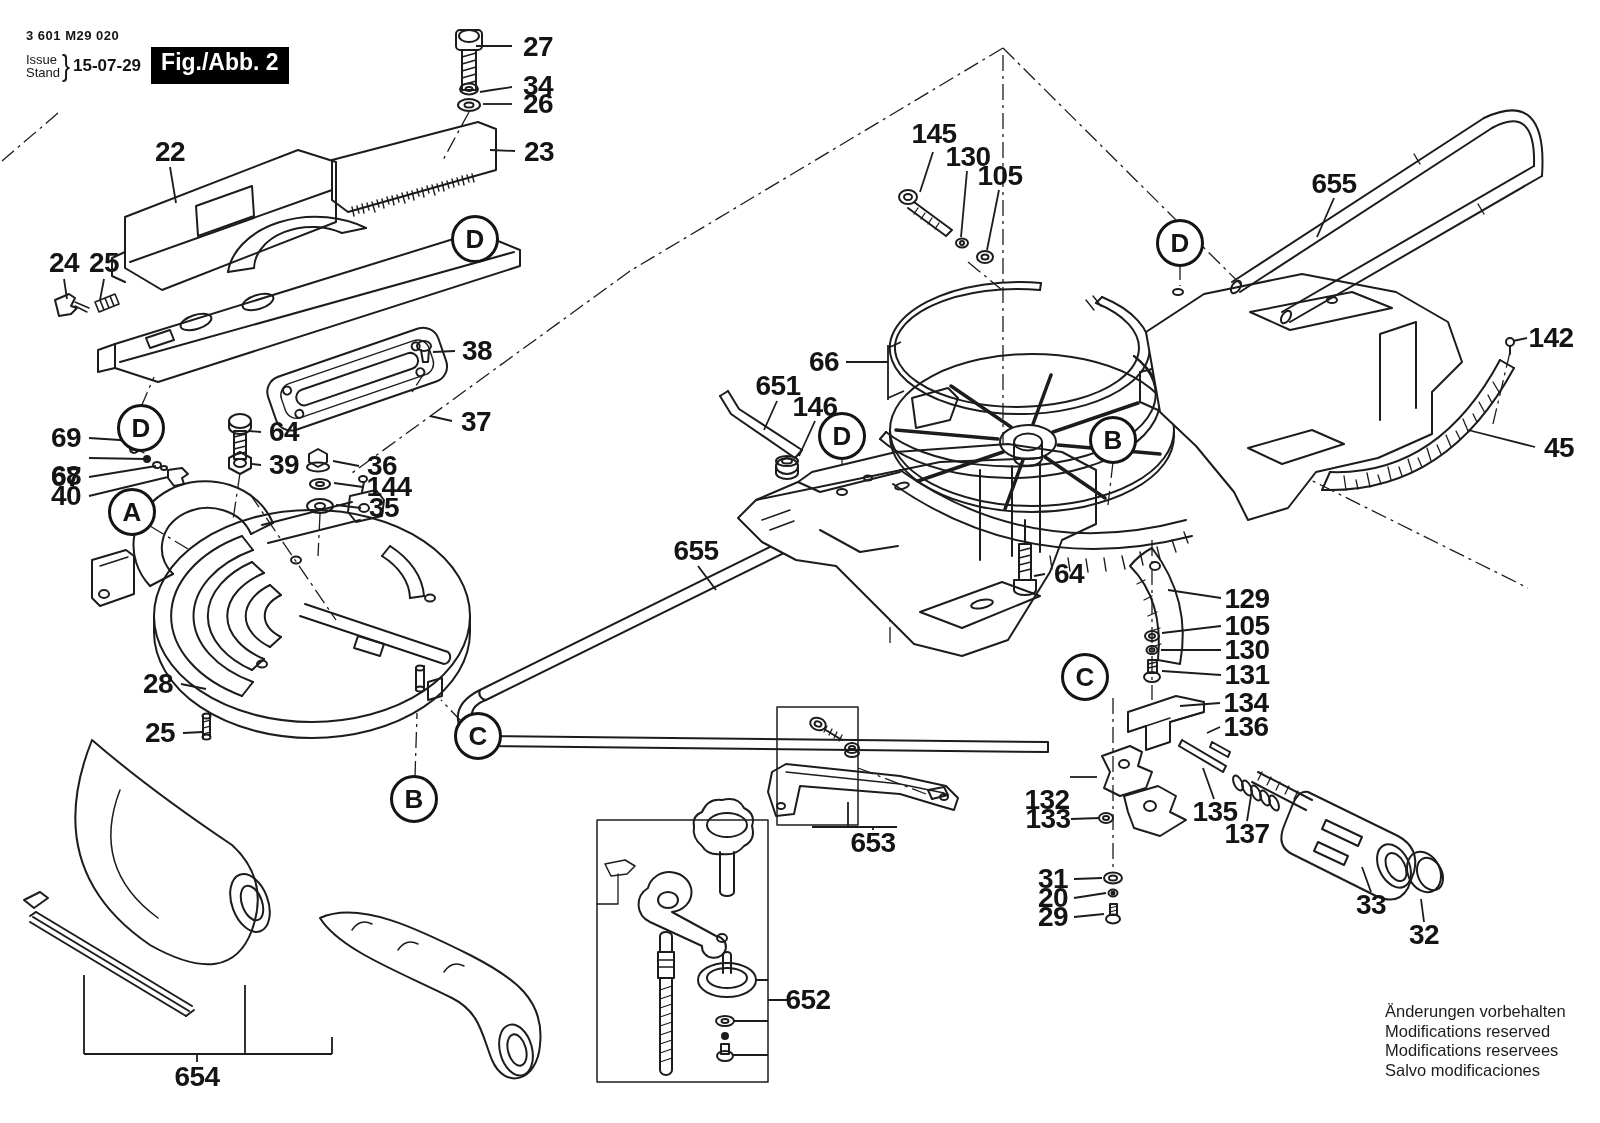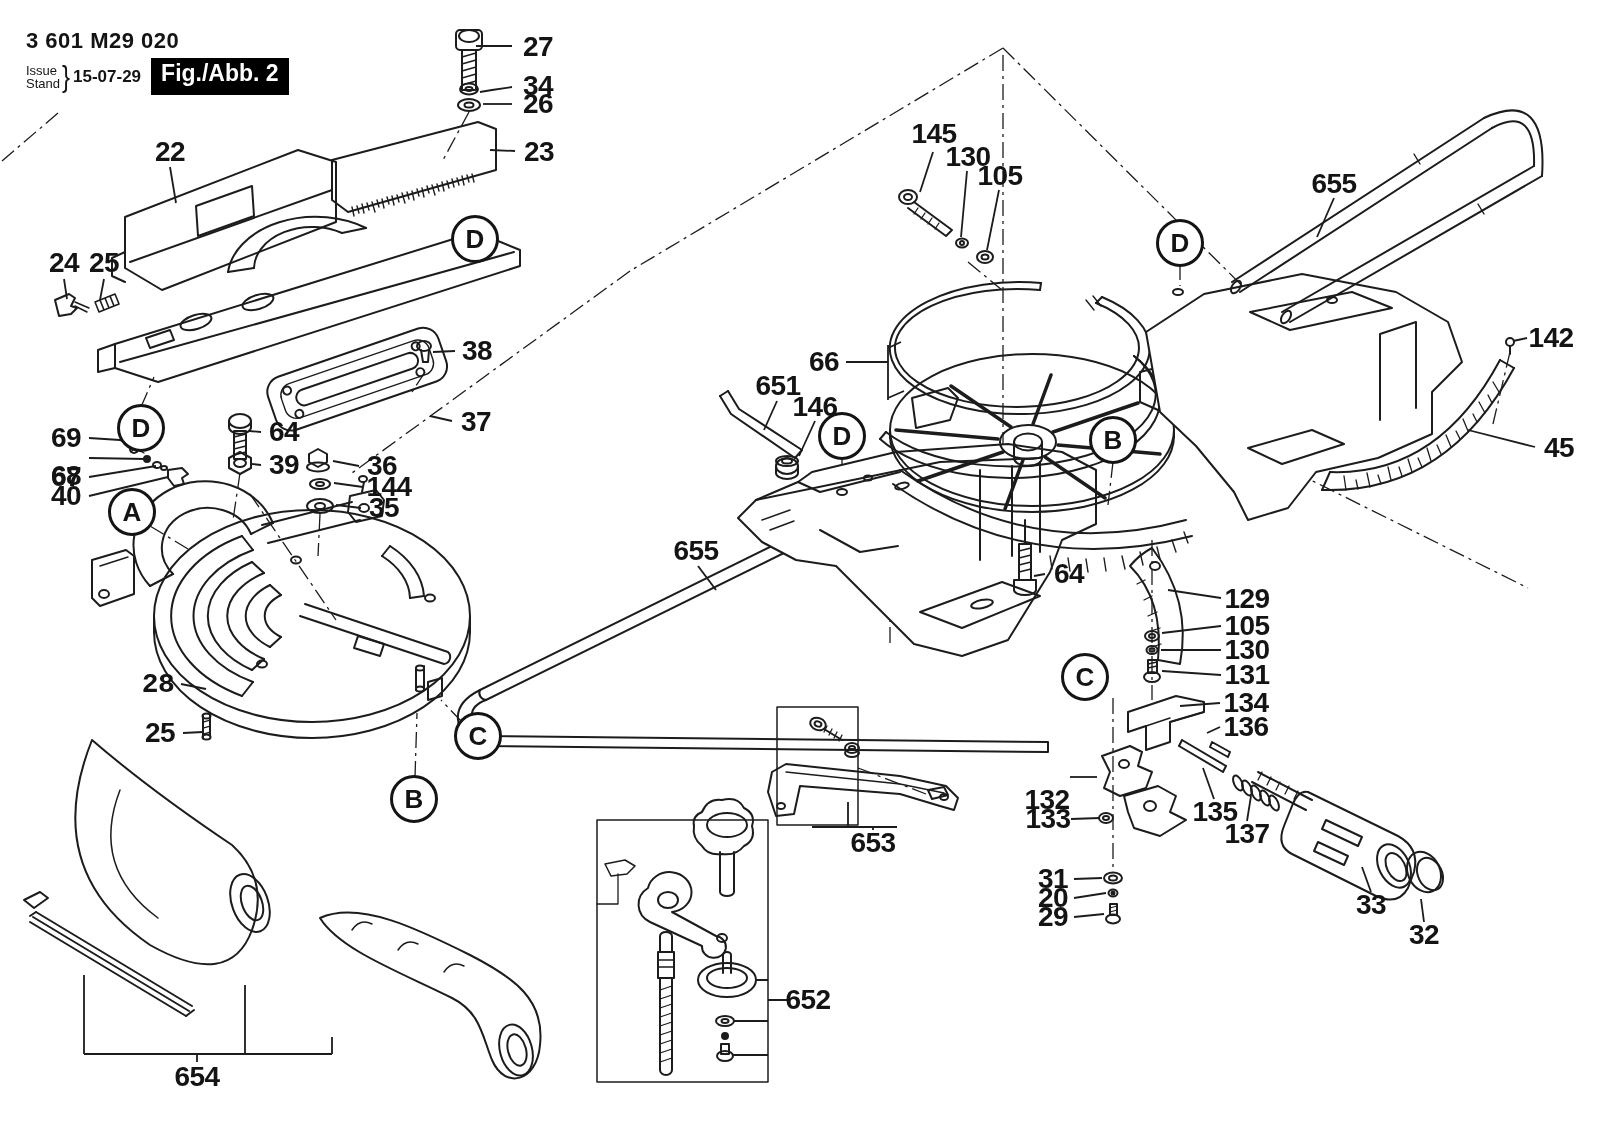--- a/index.html
+++ b/index.html
@@ -6,21 +6,21 @@
   .stage{position:relative;width:1600px;height:1123px;background:#ffffff;overflow:hidden;
          font-family:"Liberation Sans","DejaVu Sans",sans-serif;color:#141414;}
   svg{position:absolute;left:0;top:0;}
   .layer{position:absolute;left:0;top:0;width:100%;height:100%;pointer-events:none;}
   .part-label{position:absolute;transform:translate(-50%,-50%);font-weight:700;font-size:28px;
               letter-spacing:-0.5px;color:#141414;white-space:nowrap;}
   .callout{position:absolute;transform:translate(-50%,-50%);width:42px;height:42px;
            border:3px solid #141414;border-radius:50%;background:#fff;display:flex;
            align-items:center;justify-content:center;font-weight:700;font-size:26px;color:#141414;}
   .header{position:absolute;left:26px;top:28px;}
-  .part-number{font-size:22px;font-weight:600;letter-spacing:0.5px;}
+  .part-number{font-size:13px;font-weight:600;letter-spacing:0.5px;}
   .issue-row{display:flex;align-items:center;margin-top:4px;}
   .issue-words{font-size:13px;line-height:13px;text-align:left;}
   .brace{font-size:30px;font-weight:300;margin:0 2px 0 1px;transform:scaleX(0.8);}
   .issue-date{font-size:17px;font-weight:600;margin-right:10px;}
   .fig-box{background:#000;color:#fff;font-size:23px;font-weight:700;padding:2px 10px 8px 10px;}
   .footer{position:absolute;left:1385px;top:1002px;font-size:16.5px;line-height:19.5px;color:#1c1c1c;}
   .footer div{white-space:nowrap;}
 </style>
 </head>
 <body>
@@ -521,21 +521,21 @@
       <div class="part-label" style="left: 476px; top: 422px;">37</div>
       <div class="part-label" style="left: 284px; top: 432px;">64</div>
       <div class="part-label" style="left: 284px; top: 465px;">39</div>
       <div class="part-label" style="left: 382px; top: 466px;">36</div>
       <div class="part-label" style="left: 389px; top: 487px;">144</div>
       <div class="part-label" style="left: 384px; top: 508px;">35</div>
       <div class="part-label" style="left: 66px; top: 438px;">69</div>
       <div class="part-label" style="left: 66px; top: 476px;">68</div>
       <div class="part-label" style="left: 66px; top: 477px;">67</div>
       <div class="part-label" style="left: 66px; top: 496px;">40</div>
-      <div class="part-label" style="left: 158px; top: 684px; font-family: Liberation Mono, monospace;">28</div>
+      <div class="part-label" style="left: 158px; top: 684px;">28</div>
       <div class="part-label" style="left: 160px; top: 733px;">25</div>
       <div class="part-label" style="left: 197px; top: 1077px;">654</div>
       <div class="part-label" style="left: 696px; top: 551px;">655</div>
       <div class="part-label" style="left: 873px; top: 843px;">653</div>
       <div class="part-label" style="left: 808px; top: 1000px;">652</div>
       <div class="part-label" style="left: 824px; top: 362px;">66</div>
       <div class="part-label" style="left: 778px; top: 386px;">651</div>
       <div class="part-label" style="left: 815px; top: 407px;">146</div>
       <div class="part-label" style="left: 934px; top: 134px;">145</div>
       <div class="part-label" style="left: 968px; top: 157px;">130</div>
@@ -565,13 +565,19 @@
       <div class="callout" style="left: 141px; top: 428px;">D</div>
       <div class="callout" style="left: 132px; top: 512px;">A</div>
       <div class="callout" style="left: 478px; top: 736px;">C</div>
       <div class="callout" style="left: 414px; top: 799px;">B</div>
       <div class="callout" style="left: 842px; top: 436px;">D</div>
       <div class="callout" style="left: 1113px; top: 440px;">B</div>
       <div class="callout" style="left: 1180px; top: 243px;">D</div>
       <div class="callout" style="left: 1085px; top: 677px;">C</div>
     </div>
 
+  <div class="footer">
+    <div>Änderungen vorbehalten</div>
+    <div>Modifications reserved</div>
+    <div>Modifications reservees</div>
+    <div>Salvo modificaciones</div>
+  </div>
 </div>
 
 </body></html>

